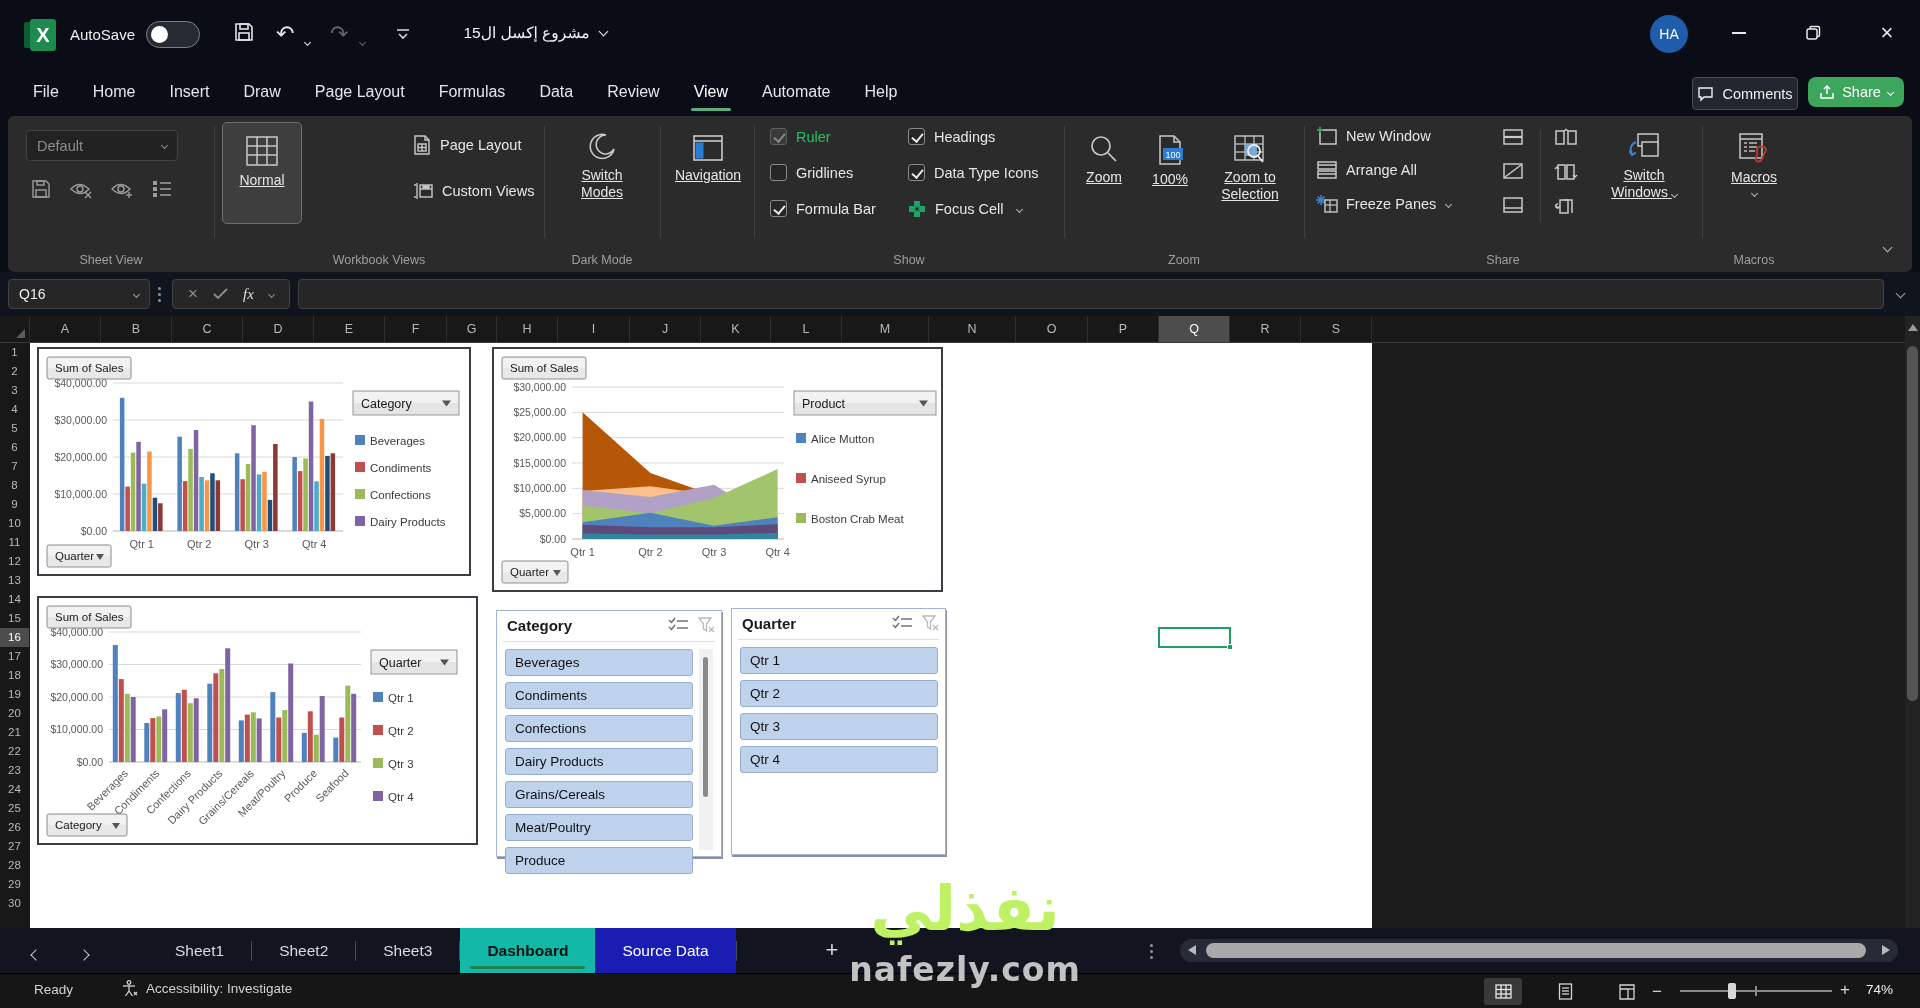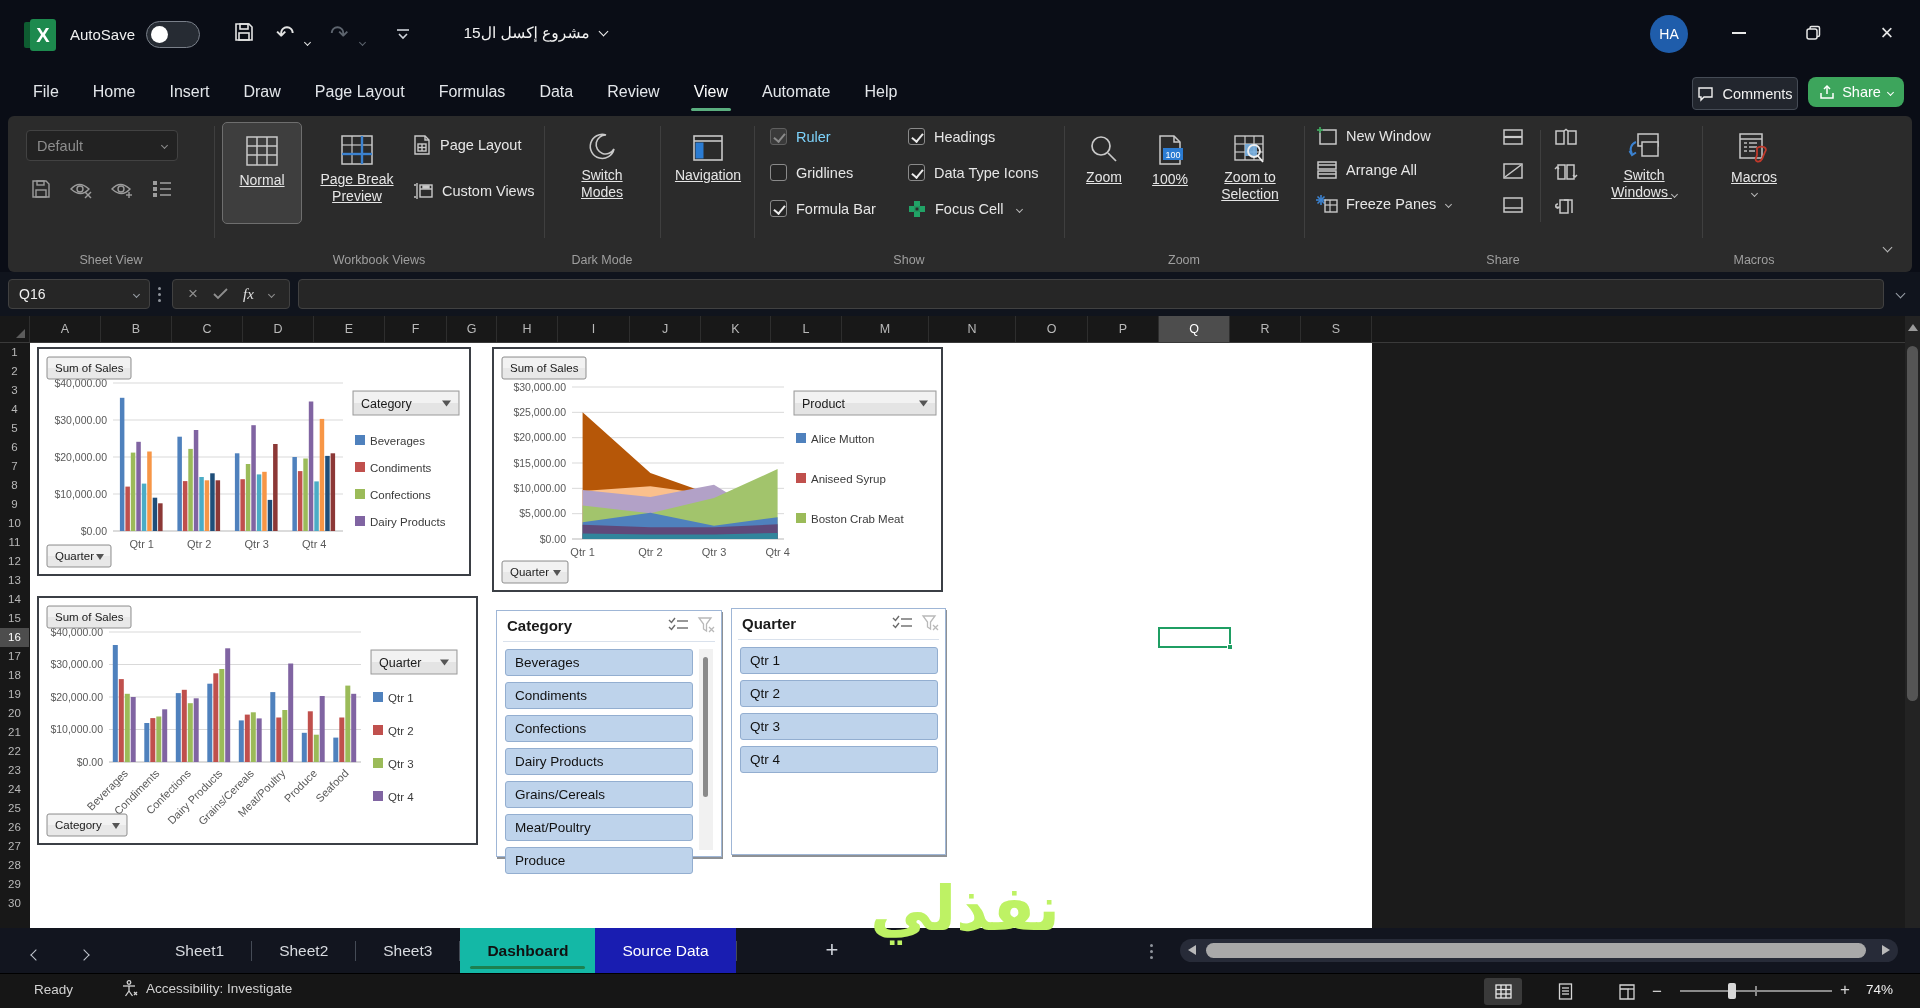--- a/index.html
+++ b/index.html
@@ -49,21 +49,21 @@
   .rg-label{position:absolute;bottom:5px;left:0;right:0;text-align:center;font-size:12.5px;color:#9f9f9f;white-space:nowrap;}
   .rdiv{position:absolute;top:10px;width:1px;height:112px;background:#3f3f3f;}
   .rbtn{position:absolute;display:flex;flex-direction:column;align-items:center;gap:5px;color:#e6e6e6;font-size:14px;text-align:center;line-height:17px;text-decoration:underline;}
   .rbtn.sel{background:#3e3e3e;border:1px solid #6e6e6e;border-radius:5px;}
   .ritem{position:absolute;display:flex;align-items:center;gap:8px;font-size:14.5px;color:#e6e6e6;white-space:nowrap;}
   .cbrow{position:absolute;display:flex;align-items:center;gap:9px;font-size:14.5px;color:#e6e6e6;white-space:nowrap;}
   .cb{width:17px;height:17px;border:1px solid #8a8a8a;border-radius:3px;background:#262626;position:relative;flex:0 0 auto;}
   .cb.checked::after{content:"";position:absolute;left:5px;top:2px;width:5px;height:9px;border-right:2px solid #ececec;border-bottom:2px solid #ececec;transform:rotate(40deg);}
   .cb.dis{background:#3a3a3a;border-color:#5f5f5f;}
   .cb.dis::after{border-color:#8b8b8b;}
-  .cbrow.dis{color:#7dd3fc;}
+  .cbrow.dis{color:#22c55e;}
   #sheetview-dd{position:absolute;left:16px;top:14px;width:152px;height:31px;background:#222;border:1px solid #424242;
       border-radius:4px;display:flex;align-items:center;justify-content:space-between;padding:0 10px;color:#8d8d8d;font-size:14.5px;}
   .icon-row{position:absolute;left:20px;top:62px;display:flex;gap:17px;color:#9c9c9c;}
   svg.ric{display:block;}
 
   
   #formulabar{position:absolute;left:0;top:272px;width:1920px;height:44px;background:#10141d;}
   .fbox{position:absolute;top:7px;height:30px;background:#262626;border:1px solid #414141;border-radius:4px;display:flex;align-items:center;}
   #namebox{left:8px;width:142px;justify-content:space-between;padding:0 10px;font-size:14px;color:#f0f0f0;}
   #fxbox{left:172px;width:118px;justify-content:space-evenly;color:#8f8f8f;}
@@ -260,30 +260,20 @@
     <div class="rgroup" style="left:208px;width:326px;">
       <div class="rbtn sel" style="left:6px;top:6px;width:80px;height:102px;padding-top:12px;">
         <svg class="ric" width="34" height="32" viewBox="0 0 34 32" fill="none" stroke="#c9c9c9" stroke-width="1.5">
           <rect x="2" y="2" width="30" height="28"></rect>
             <line x1="12" y1="2" x2="12" y2="30"></line>
             <line x1="22" y1="2" x2="22" y2="30"></line>
             <line x1="2" y1="11" x2="32" y2="11"></line>
             <line x1="2" y1="20" x2="32" y2="20"></line>
         </svg>
         <span>Normal</span>
-      </div>
-      <div class="rbtn" style="left:94px;top:6px;width:94px;height:102px;padding-top:12px;">
-        <svg class="ric" width="34" height="32" viewBox="0 0 34 32">
-          <rect x="2" y="2" width="30" height="28" fill="none" stroke="#c9c9c9" stroke-width="1.5"></rect>
-          <line x1="12" y1="2" x2="12" y2="30" stroke="#c9c9c9" stroke-width="1.2"></line>
-          <line x1="2" y1="11" x2="32" y2="11" stroke="#c9c9c9" stroke-width="1.2"></line>
-          <line x1="22" y1="2" x2="22" y2="30" stroke="#3b82d0" stroke-width="2.4"></line>
-          <line x1="2" y1="20" x2="32" y2="20" stroke="#3b82d0" stroke-width="2.4"></line>
-        </svg>
-        <span>Page Break Preview</span>
       </div>
       <div class="ritem" style="left:196px;top:18px;">
         <svg class="ric" width="20" height="22" viewBox="0 0 20 22" fill="none" stroke="#c9c9c9" stroke-width="1.4">
           <path d="M3 2 h10 l4 4 v14 h-14 z"></path>
             <path d="M13 2 v4 h4"></path>
             <rect x="6" y="10" width="8" height="7"></rect>
             <line x1="6" y1="13.5" x2="14" y2="13.5"></line>
             <line x1="10" y1="10" x2="10" y2="17"></line>
         </svg>
         <span>Page Layout</span>
@@ -913,15 +903,16 @@
     <span id="zoomslider" style="left:1652px;font-size:17px;">−</span>
     <div class="abs" style="left:1680px;top:16px;width:152px;height:2px;background:#8a8a8a;"></div>
     <div class="abs" style="left:1755px;top:12px;width:2px;height:10px;background:#8a8a8a;"></div>
     <div class="abs" style="left:1728px;top:9px;width:8px;height:16px;background:#d8d8d8;border-radius:2px;"></div>
     <span class="abs" style="left:1840px;top:6px;font-size:17px;color:#d5d5d5;">+</span>
     <span id="zoom-val">74%</span>
   </div>
 
   <div id="watermark">
     <div id="wm-logo">نفذلي</div>
+    <div id="wm-site">nafezly.com</div>
   </div>
 
 </div>
 
 </body></html>

